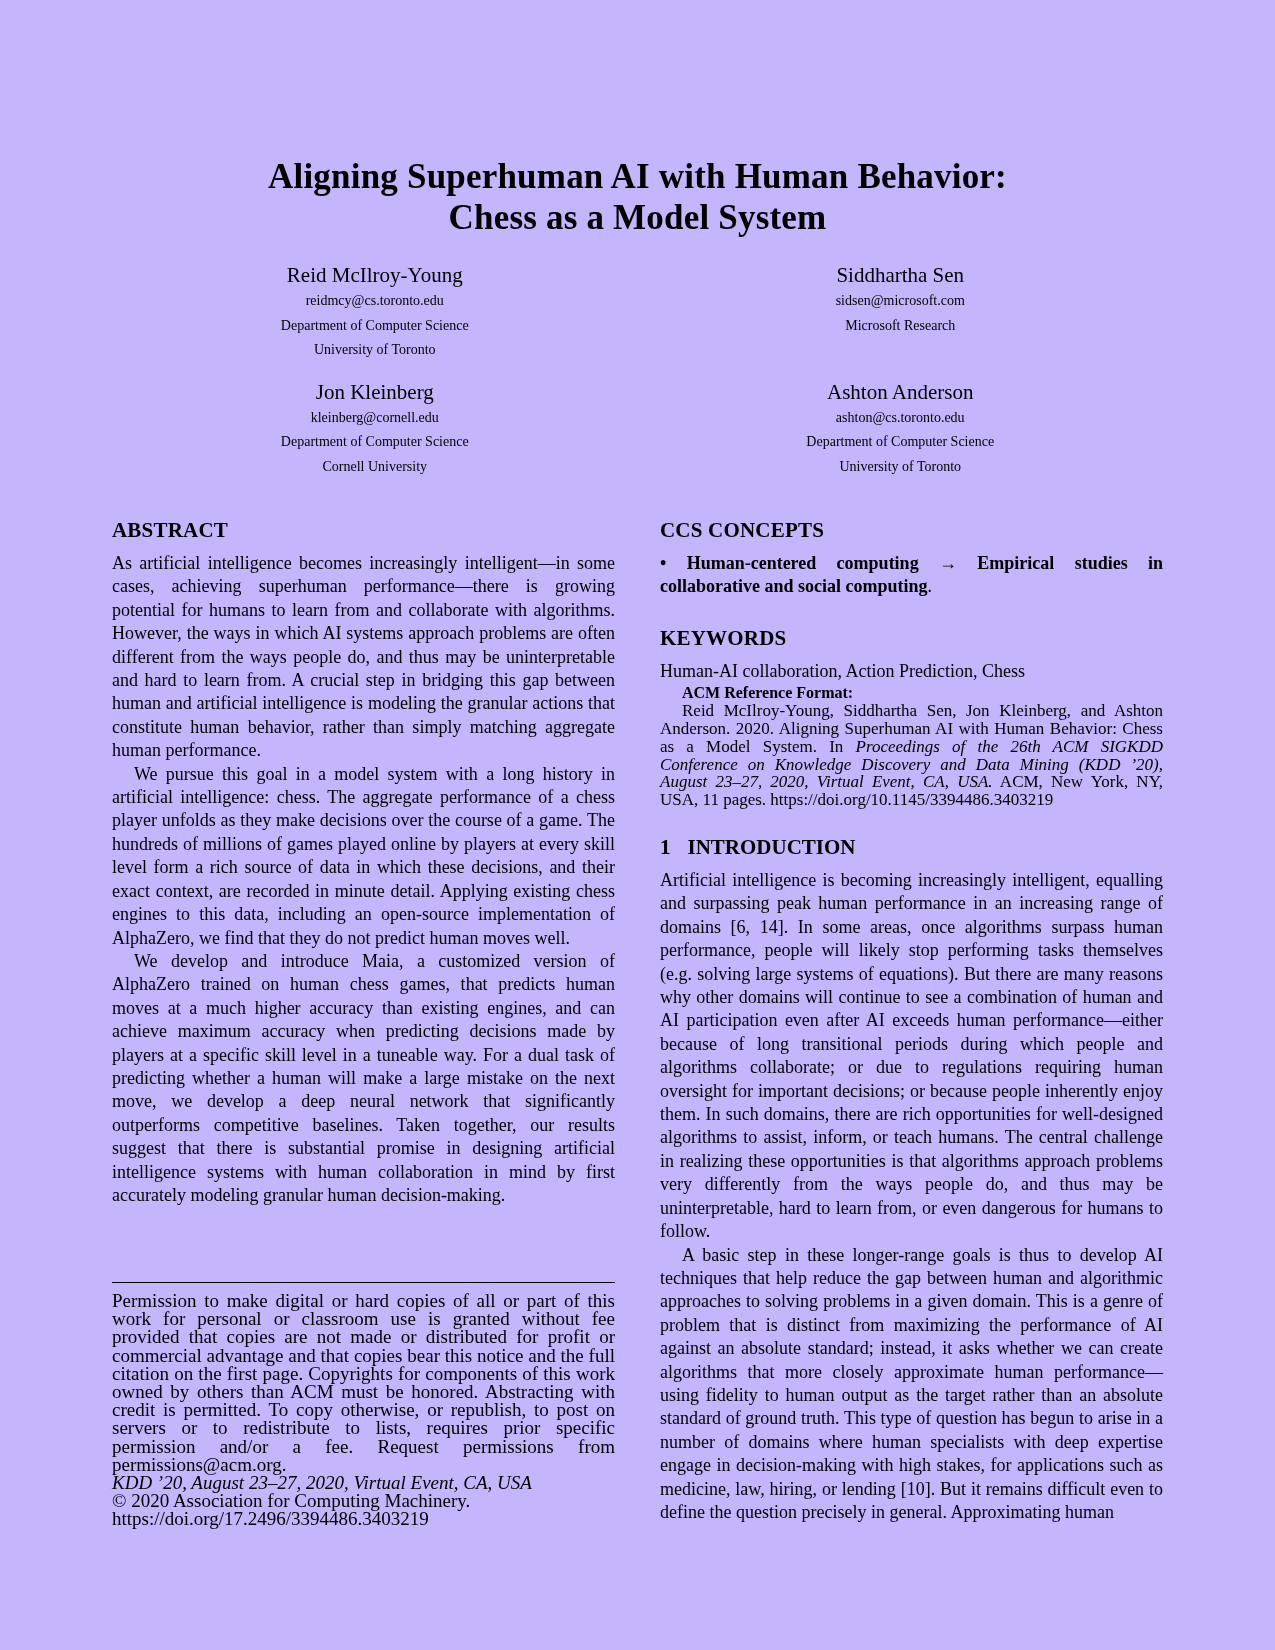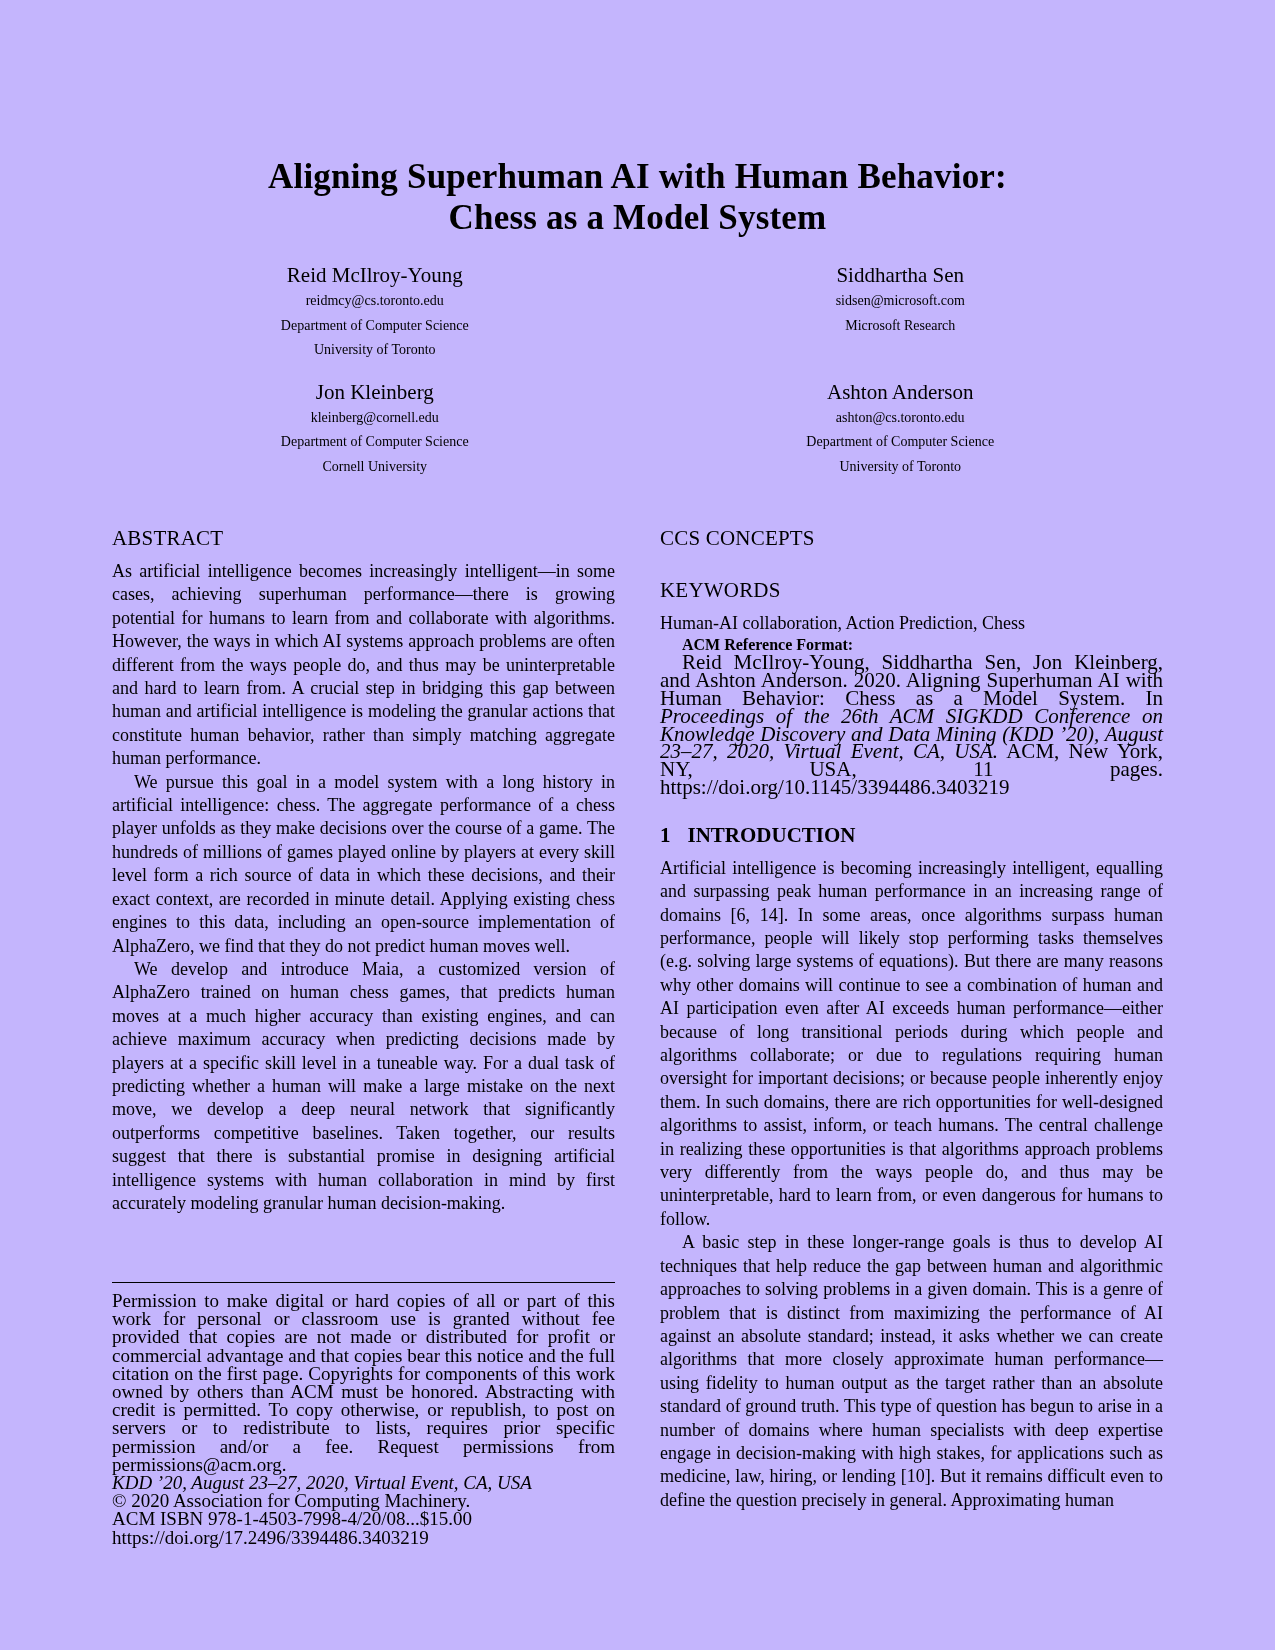--- a/index.html
+++ b/index.html
@@ -25,27 +25,27 @@
     text-align:center;
   }
   .author-name{font-size:21px;line-height:28px;margin:0;}
   .author-line{font-size:14px;line-height:24.5px;margin:0;}
   
   .col{position:absolute;top:514px;width:503px;font-size:18px;line-height:23.4px;}
   .col-left{left:112px;}
   .col-right{left:660px;}
   .col p{margin:0;text-align:justify;hyphens:auto;-webkit-hyphens:auto;}
   .col p + p{text-indent:22px;}
-  h2.sec{font-size:21px;line-height:25px;font-weight:400;margin:12px 0 9px 0;letter-spacing:.2px;}
+  h2.sec{font-size:21px;line-height:25px;font-weight:700;margin:4px 0 9px 0;letter-spacing:.2px;}
   h2.sec.spaced{margin-top:27px;}
   .ccs-entry{font-weight:700;}
   .ccs-period{font-weight:400;}
   .keywords-line{text-align:left !important;}
   .ref-heading{font-size:16px;line-height:19px;font-weight:700;margin:22px 0 2px 0;}
-  .ref-text{font-size:21px;line-height:17.8px;text-align:justify;hyphens:auto;}
+  .ref-text{font-size:17px;line-height:17.8px;text-align:justify;hyphens:auto;}
   .ref-italic{font-style:italic;}
   .intro-heading{display:flex;margin:26px 0 9px 0;font-size:21px;line-height:25px;font-weight:700;}
   .intro-heading .sec-num{margin-right:17px;}
   
   .footnote{
     position:absolute;top:1282px;left:112px;width:503px;
     border-top:1.5px solid #000;padding-top:9px;
     font-size:19px;line-height:18.2px;
   }
   .footnote p{margin:0;text-align:justify;hyphens:auto;}
@@ -89,36 +89,36 @@
 
   <div class="col col-left">
     <h2 class="sec">ABSTRACT</h2>
     <p>As artificial intelligence becomes increasingly intelligent—in some cases, achieving superhuman performance—there is growing potential for humans to learn from and collaborate with algorithms. However, the ways in which AI systems approach problems are often different from the ways people do, and thus may be uninterpretable and hard to learn from. A crucial step in bridging this gap between human and artificial intelligence is modeling the granular actions that constitute human behavior, rather than simply matching aggregate human performance.</p>
     <p>We pursue this goal in a model system with a long history in artificial intelligence: chess. The aggregate performance of a chess player unfolds as they make decisions over the course of a game. The hundreds of millions of games played online by players at every skill level form a rich source of data in which these decisions, and their exact context, are recorded in minute detail. Applying existing chess engines to this data, including an open-source implementation of AlphaZero, we find that they do not predict human moves well.</p>
     <p>We develop and introduce Maia, a customized version of AlphaZero trained on human chess games, that predicts human moves at a much higher accuracy than existing engines, and can achieve maximum accuracy when predicting decisions made by players at a specific skill level in a tuneable way. For a dual task of predicting whether a human will make a large mistake on the next move, we develop a deep neural network that significantly outperforms competitive baselines. Taken together, our results suggest that there is substantial promise in designing artificial intelligence systems with human collaboration in mind by first accurately modeling granular human decision-making.</p>
   </div>
 
   <div class="col col-right">
     <h2 class="sec">CCS CONCEPTS</h2>
+    <p><span class="ccs-entry">• Human-centered computing → Empirical studies in collaborative and social computing</span><span class="ccs-period">.</span></p>
 
     <h2 class="sec spaced">KEYWORDS</h2>
     <p class="keywords-line">Human-AI collaboration, Action Prediction, Chess</p>
 
     <p class="ref-heading">ACM Reference Format:</p>
     <p class="ref-text"><span>Reid McIlroy-Young, Siddhartha Sen, Jon Kleinberg, and Ashton Anderson. 2020. Aligning Superhuman AI with Human Behavior: Chess as a Model System. In </span><span class="ref-italic">Proceedings of the 26th ACM SIGKDD Conference on Knowledge Discovery and Data Mining (KDD ’20), August 23–27, 2020, Virtual Event, CA, USA.</span><span> ACM, New York, NY, USA, 11 pages. https://doi.org/10.1145/3394486.3403219</span></p>
 
     <div class="intro-heading">
       <span class="sec-num">1</span>
       <span>INTRODUCTION</span>
     </div>
     <p>Artificial intelligence is becoming increasingly intelligent, equalling and surpassing peak human performance in an increasing range of domains [6, 14]. In some areas, once algorithms surpass human performance, people will likely stop performing tasks themselves (e.g. solving large systems of equations). But there are many reasons why other domains will continue to see a combination of human and AI participation even after AI exceeds human performance—either because of long transitional periods during which people and algorithms collaborate; or due to regulations requiring human oversight for important decisions; or because people inherently enjoy them. In such domains, there are rich opportunities for well-designed algorithms to assist, inform, or teach humans. The central challenge in realizing these opportunities is that algorithms approach problems very differently from the ways people do, and thus may be uninterpretable, hard to learn from, or even dangerous for humans to follow.</p>
     <p>A basic step in these longer-range goals is thus to develop AI techniques that help reduce the gap between human and algorithmic approaches to solving problems in a given domain. This is a genre of problem that is distinct from maximizing the performance of AI against an absolute standard; instead, it asks whether we can create algorithms that more closely approximate human performance—using fidelity to human output as the target rather than an absolute standard of ground truth. This type of question has begun to arise in a number of domains where human specialists with deep expertise engage in decision-making with high stakes, for applications such as medicine, law, hiring, or lending [10]. But it remains difficult even to define the question precisely in general. Approximating human</p>
   </div>
 
   <div class="footnote">
     <p>Permission to make digital or hard copies of all or part of this work for personal or classroom use is granted without fee provided that copies are not made or distributed for profit or commercial advantage and that copies bear this notice and the full citation on the first page. Copyrights for components of this work owned by others than ACM must be honored. Abstracting with credit is permitted. To copy otherwise, or republish, to post on servers or to redistribute to lists, requires prior specific permission and/or a fee. Request permissions from permissions@acm.org.</p>
     <p class="fn-italic">KDD ’20, August 23–27, 2020, Virtual Event, CA, USA</p>
     <p>© 2020 Association for Computing Machinery.</p>
-    <p>ACM ISBN 978-1-4503-7998-4/20/08...$15.00</p>
     <p>https://doi.org/17.2496/3394486.3403219</p>
   </div>
 
 </div>
 
 </body></html>

